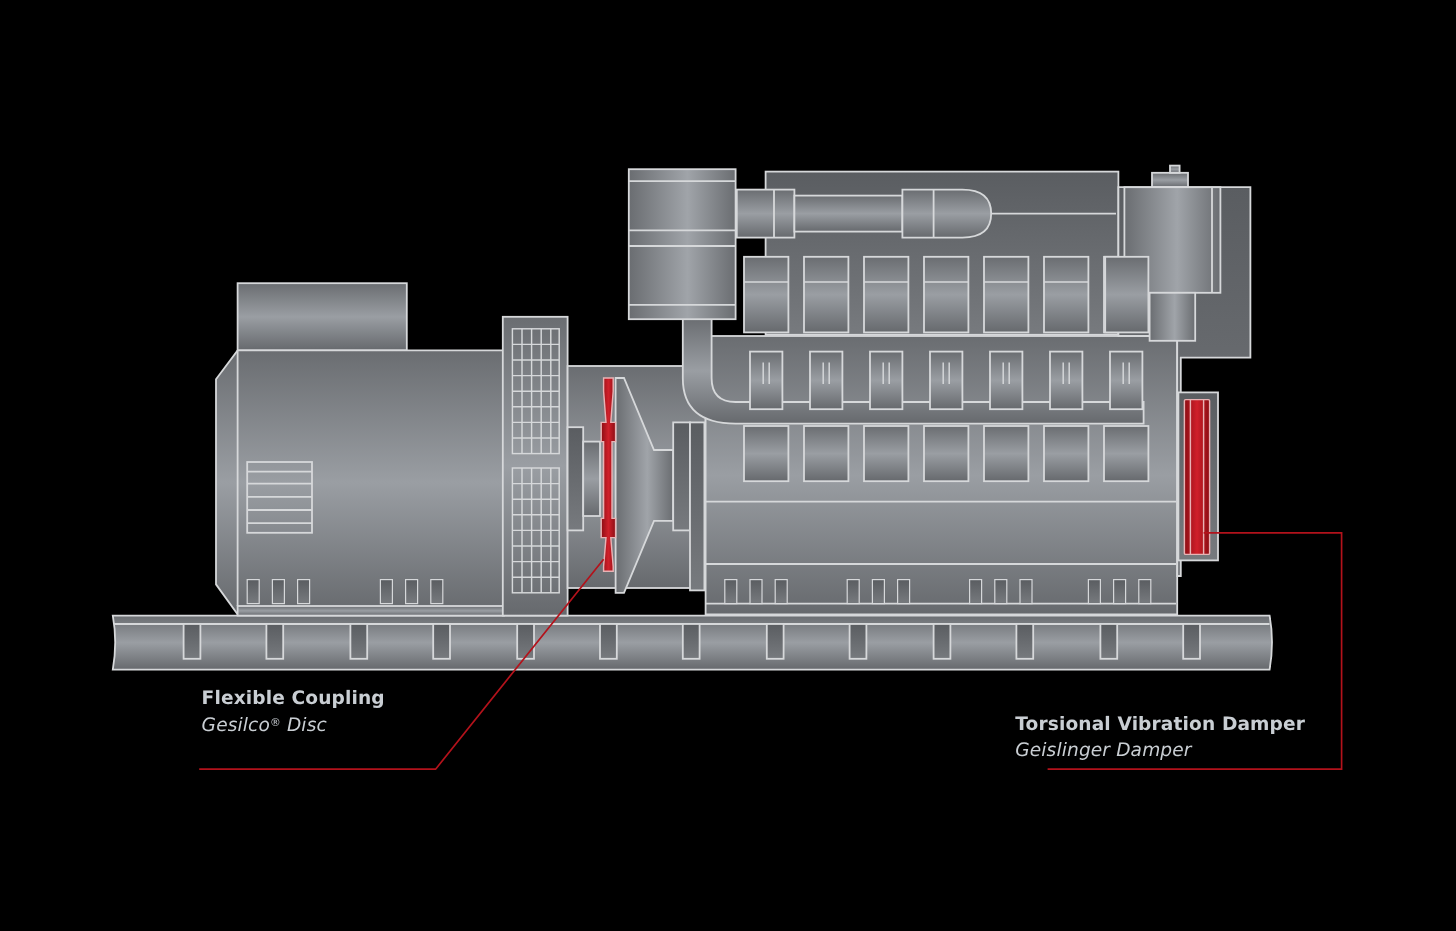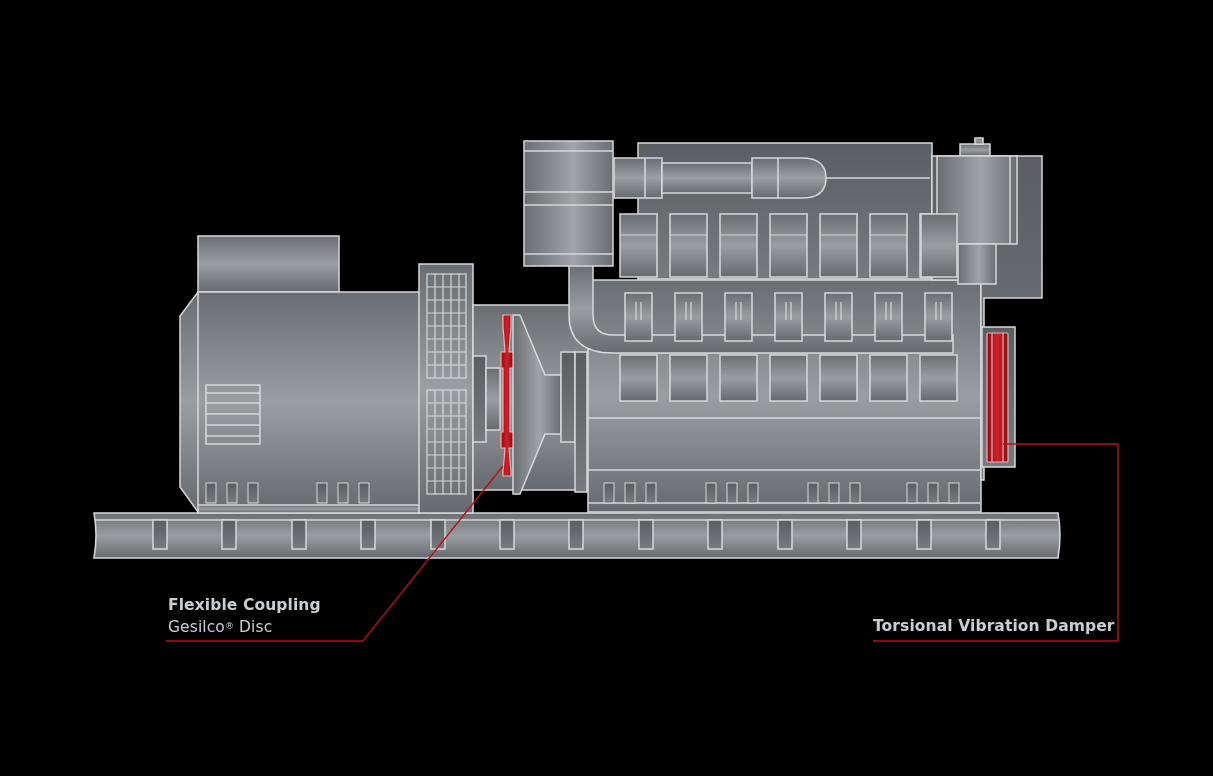--- a/index.html
+++ b/index.html
@@ -1,20 +1,20 @@
 <!DOCTYPE html>
 <html><head>
 <meta charset="utf-8">
 <style>
   html, body { margin:0; padding:0; background:#000; }
   body { width:1213px; height:776px; position:relative; overflow:hidden; font-family:"DejaVu Sans", sans-serif; }
   svg#drawing { position:absolute; left:0; top:0; }
-  .label { position:absolute; color:#c9ced3; font-size:15.5px; line-height:21.5px; letter-spacing:0.1px;margin-top:23px; }
+  .label { position:absolute; color:#c9ced3; font-size:15.5px; line-height:21.5px; letter-spacing:0.1px; }
   .label .b { font-weight:bold; display:block; }
-  .label .n { display:block; }
+  .label .n { display:block;font-style:italic; }
   .label sup { font-size:9px; vertical-align:top; position:relative; top:-1px; }
 </style>
 </head>
 <body>
 
 <svg id="drawing" width="1213" height="776" viewBox="0 0 1213 776" xmlns="http://www.w3.org/2000/svg">
   <defs>
     <linearGradient id="gv" x1="0" y1="0" x2="0" y2="1">
       <stop offset="0" stop-color="#6a6d71"></stop>
       <stop offset="0.5" stop-color="#9a9ea3"></stop>
@@ -237,15 +237,16 @@
     <polyline points="503,466 363,641 166,641"></polyline>
     <polyline points="1003,444 1118,444 1118,641 873,641"></polyline>
   </g>
 </svg>
 
 <div class="label" style="left:168px; top:572px;">
   <span class="b">Flexible Coupling</span>
   <span class="n"><span>Gesilco</span><sup>®</sup><span style="white-space:pre"> Disc</span></span>
 </div>
 
-<div class="label" style="left:873px; top:593px;">
+<div class="label" style="left:846px; top:593px;">
   <span class="b">Torsional Vibration Damper</span>
+  <span class="n">Geislinger Damper</span>
 </div>
 
 </body></html>

